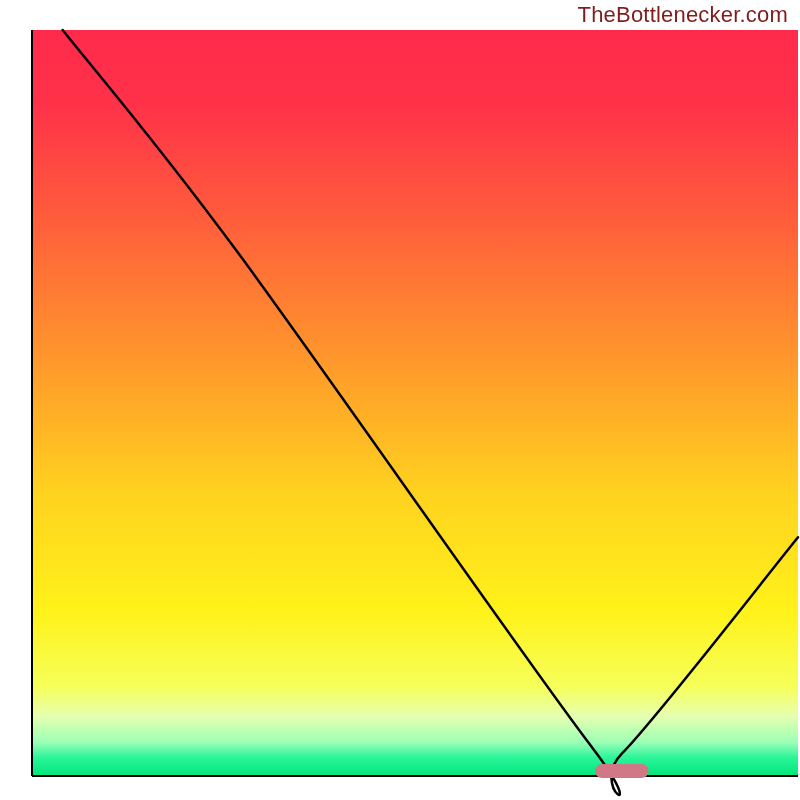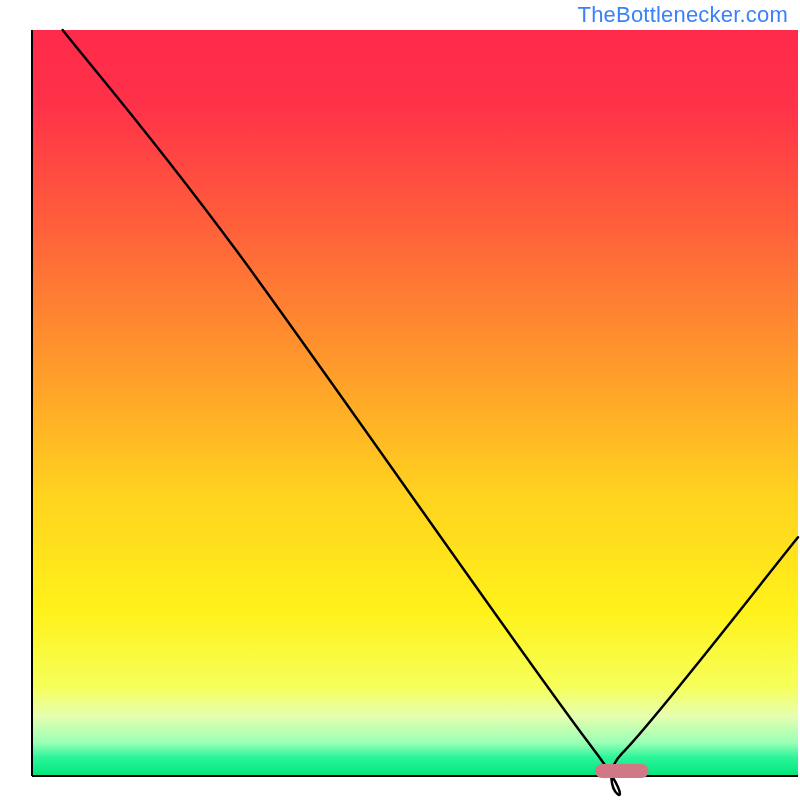--- a/index.html
+++ b/index.html
@@ -14,21 +14,21 @@
     position: relative;
     width: 800px;
     height: 800px;
   }
   .attribution {
     position: absolute;
     top: 2px;
     right: 12px;
     font-size: 22px;
     font-weight: 500;
-    color: #3b82f6;
+    color: #7f1d1d;
     letter-spacing: 0.2px;
   }
   svg.chart {
     position: absolute;
     left: 0;
     top: 0;
     width: 800px;
     height: 800px;
     display: block;
   }

